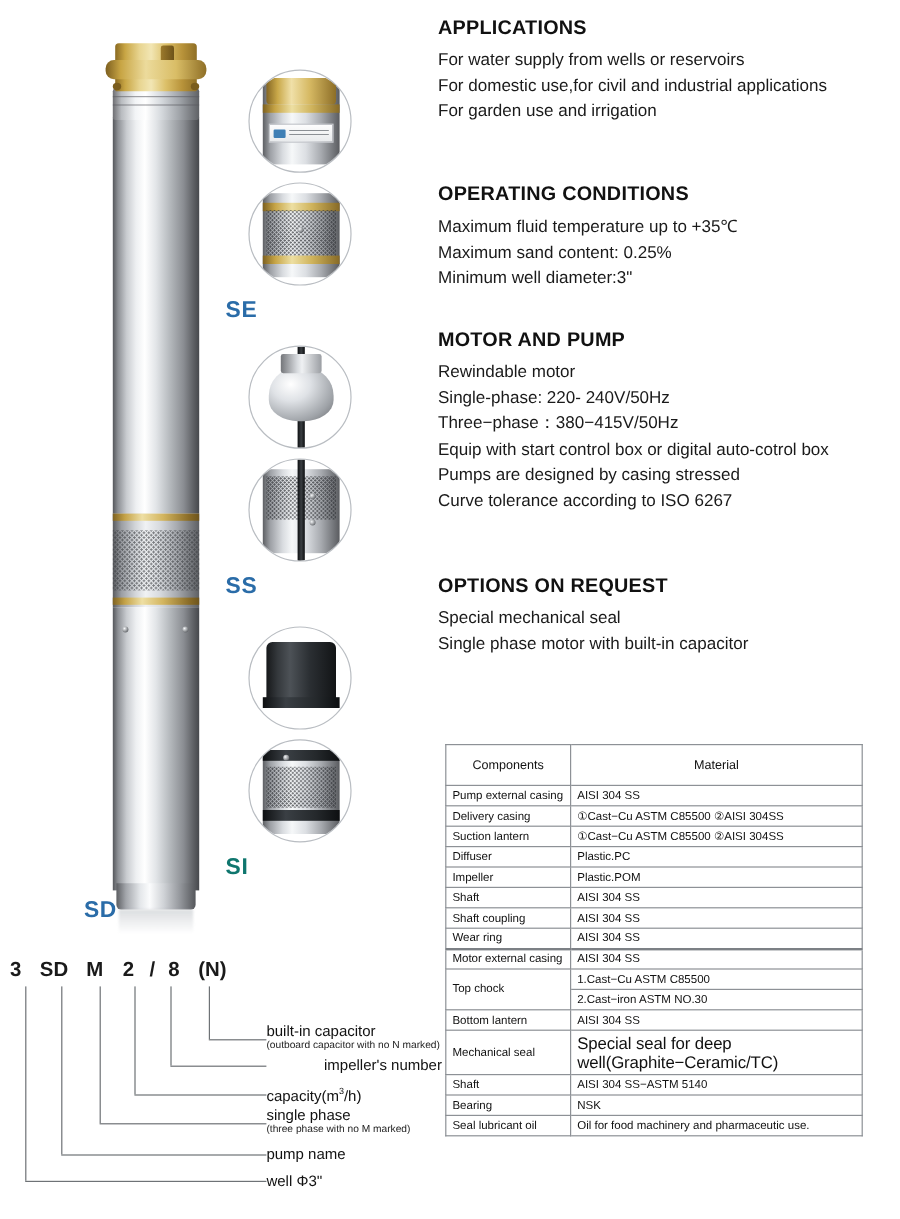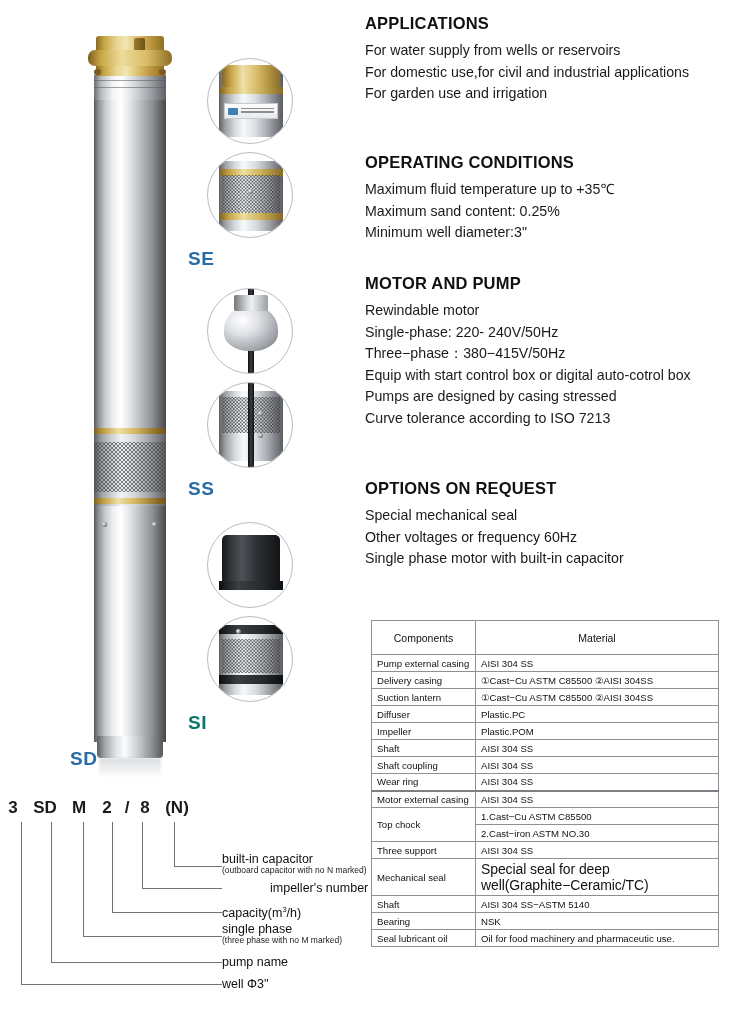--- a/index.html
+++ b/index.html
@@ -404,27 +404,26 @@
     <div class="section-line">Minimum well diameter:3"</div>
   </div>
 
   <div class="section" style="top:274px;">
     <div class="section-title">MOTOR AND PUMP</div>
     <div class="section-line">Rewindable motor</div>
     <div class="section-line">Single-phase: 220- 240V/50Hz</div>
     <div class="section-line">Three−phase：380−415V/50Hz</div>
     <div class="section-line">Equip with start control box or digital auto-cotrol box</div>
     <div class="section-line">Pumps are designed by casing stressed</div>
-    <div class="section-line">Curve tolerance according to ISO 7213</div>
+    <div class="section-line">Curve tolerance according to ISO 6267</div>
   </div>
 
   <div class="section" style="top:479px;">
     <div class="section-title">OPTIONS ON REQUEST</div>
     <div class="section-line">Special mechanical seal</div>
-    <div class="section-line">Other voltages or frequency 60Hz</div>
     <div class="section-line">Single phase motor with built-in capacitor</div>
   </div>
 
   <table id="materials-table">
     <thead>
       <tr>
         <th class="comp-col">Components</th>
         <th>Material</th>
       </tr>
     </thead>
@@ -466,21 +465,21 @@
         <td>AISI 304 SS</td>
       </tr>
       <tr>
         <td class="comp-col rowspan-cell" rowspan="2">Top chock</td>
         <td>1.Cast−Cu ASTM C85500</td>
       </tr>
       <tr>
         <td>2.Cast−iron ASTM NO.30</td>
       </tr>
       <tr>
-        <td class="comp-col">Three support</td>
+        <td class="comp-col">Bottom lantern</td>
         <td>AISI 304 SS</td>
       </tr>
       <tr>
         <td class="comp-col">Mechanical seal</td>
         <td class="small-text">Special seal for deep well(Graphite−Ceramic/TC)</td>
       </tr>
       <tr>
         <td class="comp-col">Shaft</td>
         <td>AISI 304 SS−ASTM 5140</td>
       </tr>

